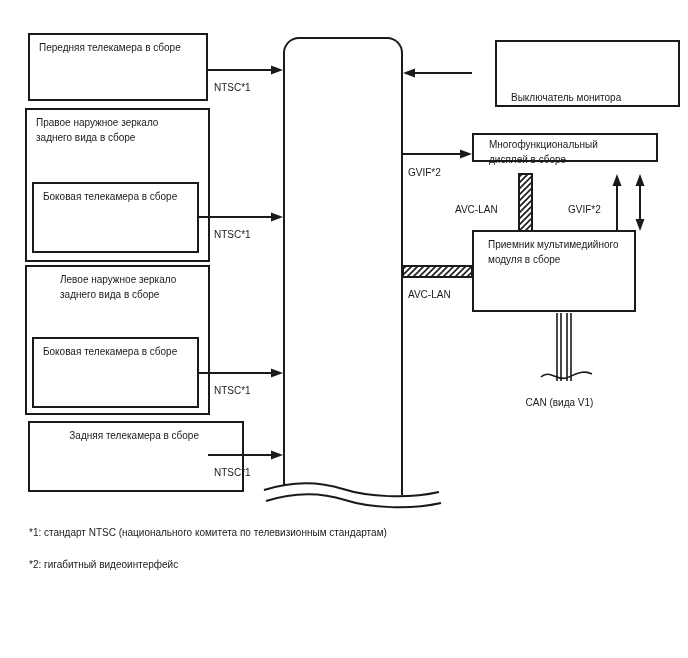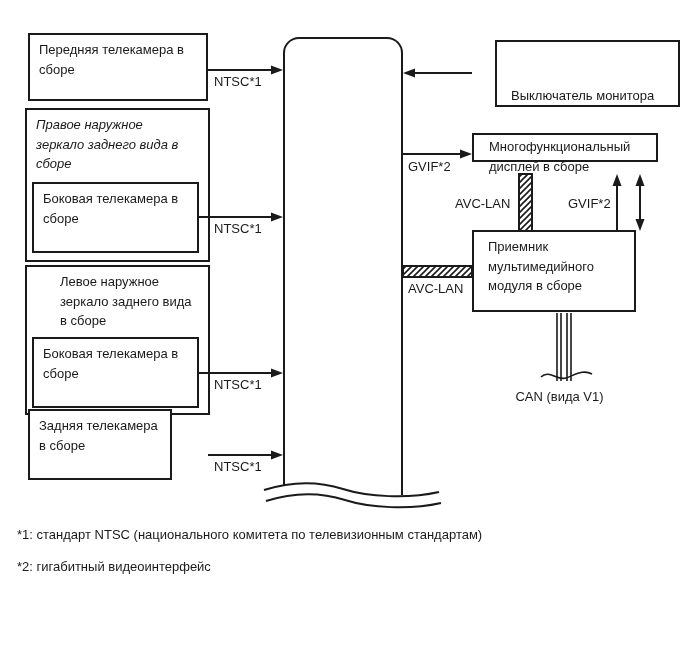--- a/index.html
+++ b/index.html
@@ -1,59 +1,59 @@
 <!DOCTYPE html>
 <html><head>
 <meta charset="utf-8">
 <style>
   html,body{margin:0;padding:0;background:#fff;}
   #stage{
     position:relative;width:688px;height:658px;background:#fff;overflow:hidden;
-    font-family:"Liberation Sans",sans-serif;font-size:13px;color:#1a1a1a;
+    font-family:"Liberation Sans",sans-serif;font-size:10px;color:#1a1a1a;
   }
   .box{
     position:absolute;border:2px solid #1a1a1a;background:#fff;box-sizing:border-box;
     line-height:1.5;
   }
   .box .txt{display:block;padding:5px 9px;}
   .vcenter{display:flex;align-items:flex-end;margin-left:23px;}
   .ecu{
     border-bottom:none;border-radius:16px 16px 0 0;
   }
-  .lbl{position:absolute;white-space:nowrap;line-height:1.2;z-index:3;}
-  .fn{position:absolute;white-space:nowrap;line-height:1.2;z-index:3;}
+  .lbl{position:absolute;white-space:nowrap;line-height:1.2;z-index:3;margin-top:8px;}
+  .fn{position:absolute;white-space:nowrap;line-height:1.2;z-index:3;margin-left:12px;}
   #wires{position:absolute;left:0;top:0;z-index:2;pointer-events:none;}
   .boxes{position:absolute;inset:0;z-index:1;}
 </style>
 </head>
 <body>
 
 <div id="stage">
 
   <div class="boxes">
 
     <div class="box" style="left:28px;top:33px;width:180px;height:68px;">
       <span class="txt" style="max-width:160px;">Передняя телекамера в сборе</span>
     </div>
 
     <div class="box" style="left:25px;top:108px;width:185px;height:154px;">
-      <span class="txt" style="max-width:148px;font-style:italic;">Правое наружное зеркало заднего вида в сборе</span>
+      <span class="txt" style="max-width:148px;">Правое наружное зеркало заднего вида в сборе</span>
     </div>
     <div class="box" style="left:32px;top:182px;width:167px;height:71px;">
       <span class="txt" style="max-width:150px;">Боковая телекамера в сборе</span>
     </div>
 
     <div class="box" style="left:25px;top:265px;width:185px;height:150px;">
       <span class="txt" style="max-width:148px;margin-left:24px;">Левое наружное зеркало заднего вида в сборе</span>
     </div>
     <div class="box" style="left:32px;top:337px;width:167px;height:71px;">
       <span class="txt" style="max-width:150px;">Боковая телекамера в сборе</span>
     </div>
 
-    <div class="box" style="left:28px;top:409px;width:144px;height:71px;">
+    <div class="box" style="left:28px;top:421px;width:216px;height:71px;text-align:right;">
       <span class="txt" style="max-width:160px;">Задняя телекамера в сборе</span>
     </div>
 
     <div class="box ecu" style="left:283px;top:37px;width:120px;height:458px;"></div>
 
     <div class="box vcenter" style="left:472px;top:40px;width:185px;height:67px;">
       <span class="txt" style="padding:0 14px;">Выключатель монитора</span>
     </div>
 
     <div class="box" style="left:472px;top:133px;width:186px;height:29px;">

